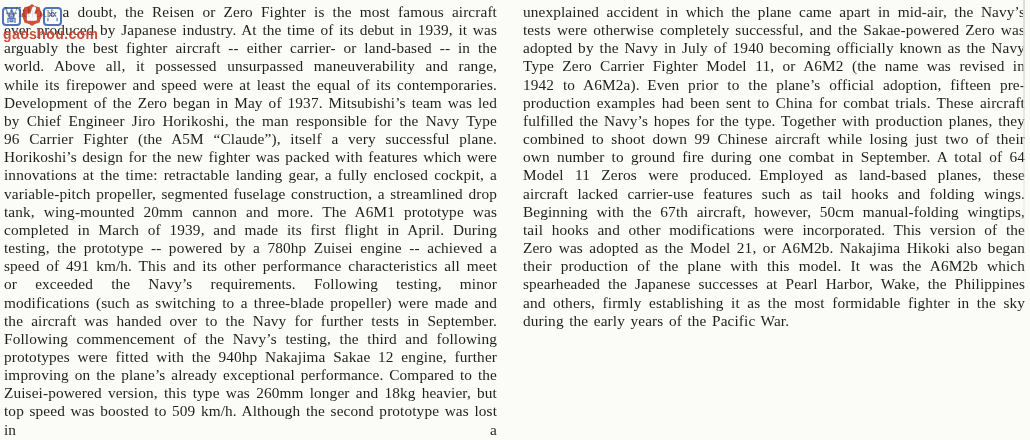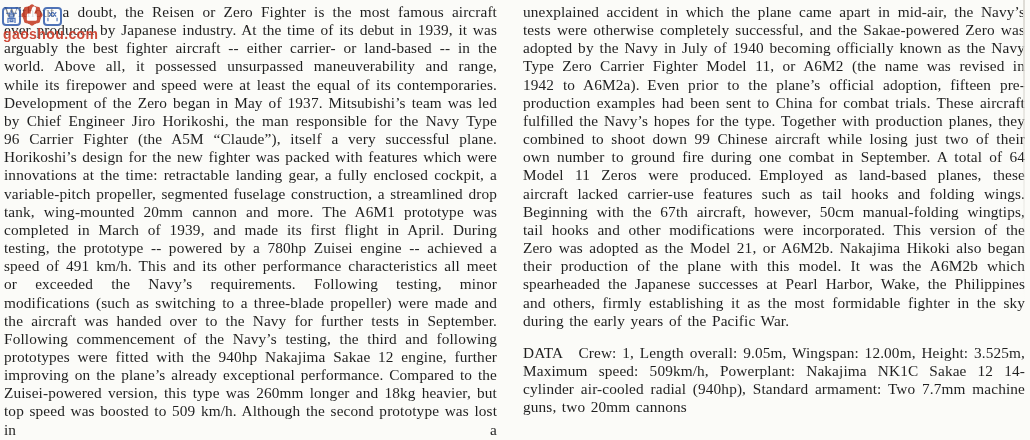--- a/index.html
+++ b/index.html
@@ -98,21 +98,20 @@
 <body>
 
 <div class="page">
 
   <div class="col col-left">
     <p>Without a doubt, the Reisen or Zero Fighter is the most famous aircraft ever produced by Japanese industry. At the time of its debut in 1939, it was arguably the best fighter aircraft -- either carrier- or land-based -- in the world. Above all, it possessed unsurpassed maneuverability and range, while its firepower and speed were at least the equal of its contemporaries. Development of the Zero began in May of 1937. Mitsubishi’s team was led by Chief Engineer Jiro Horikoshi, the man responsible for the Navy Type 96 Carrier Fighter (the A5M “Claude”), itself a very successful plane. Horikoshi’s design for the new fighter was packed with features which were innovations at the time: retractable landing gear, a fully enclosed cockpit, a variable-pitch propeller, segmented fuselage construction, a streamlined drop tank, wing-mounted 20mm cannon and more. The A6M1 prototype was completed in March of 1939, and made its first flight in April. During testing, the prototype -- powered by a 780hp Zuisei engine -- achieved a speed of 491 km/h. This and its other performance characteristics all meet or exceeded the Navy’s requirements. Following testing, minor modifications (such as switching to a three-blade propeller) were made and the aircraft was handed over to the Navy for further tests in September. Following commencement of the Navy’s testing, the third and following prototypes were fitted with the 940hp Nakajima Sakae 12 engine, further improving on the plane’s already exceptional performance. Compared to the Zuisei-powered version, this type was 260mm longer and 18kg heavier, but top speed was boosted to 509 km/h. Although the second prototype was lost in a</p>
   </div>
 
   <div class="col col-right">
     <p>unexplained accident in which the plane came apart in mid-air, the Navy’s tests were otherwise completely successful, and the Sakae-powered Zero was adopted by the Navy in July of 1940 becoming officially known as the Navy Type Zero Carrier Fighter Model 11, or A6M2 (the name was revised in 1942 to A6M2a). Even prior to the plane’s official adoption, fifteen pre-production examples had been sent to China for combat trials. These aircraft fulfilled the Navy’s hopes for the type. Together with production planes, they combined to shoot down 99 Chinese aircraft while losing just two of their own number to ground fire during one combat in September. A total of 64 Model 11 Zeros were produced. Employed as land-based planes, these aircraft lacked carrier-use features such as tail hooks and folding wings. Beginning with the 67th aircraft, however, 50cm manual-folding wingtips, tail hooks and other modifications were incorporated. This version of the Zero was adopted as the Model 21, or A6M2b. Nakajima Hikoki also began their production of the plane with this model. It was the A6M2b which spearheaded the Japanese successes at Pearl Harbor, Wake, the Philippines and others, firmly establishing it as the most formidable fighter in the sky during the early years of the Pacific War.</p>
-    <p class="data-para">DATA Crew: 1, Length overall: 9.05m, Wingspan: 12.00m, Height: 3.525m, Maximum speed: 509km/h, Powerplant: Nakajima NK1C Sakae 12 14-cylinder air-cooled radial (940hp), Standard armament: Two 7.7mm machine guns, two 20mm cannons</p>
   </div>
 
   <div class="scan-edge"></div>
 
   <div class="watermark">
     <div class="wm-row">
       <span class="wm-box">
         <svg width="13" height="13" viewBox="0 0 20 20" aria-hidden="true">
           <path d="M10 1.2 V3.4 M2.6 5 H17.4 M6.8 7.6 H13.2 V10.6 H6.8 Z M4.6 19 V13 H15.4 V19 M7.8 15.2 H12.2 V18 H7.8 Z" fill="none" stroke="#3761ae" stroke-width="1.9" stroke-linecap="square"></path>
         </svg>

